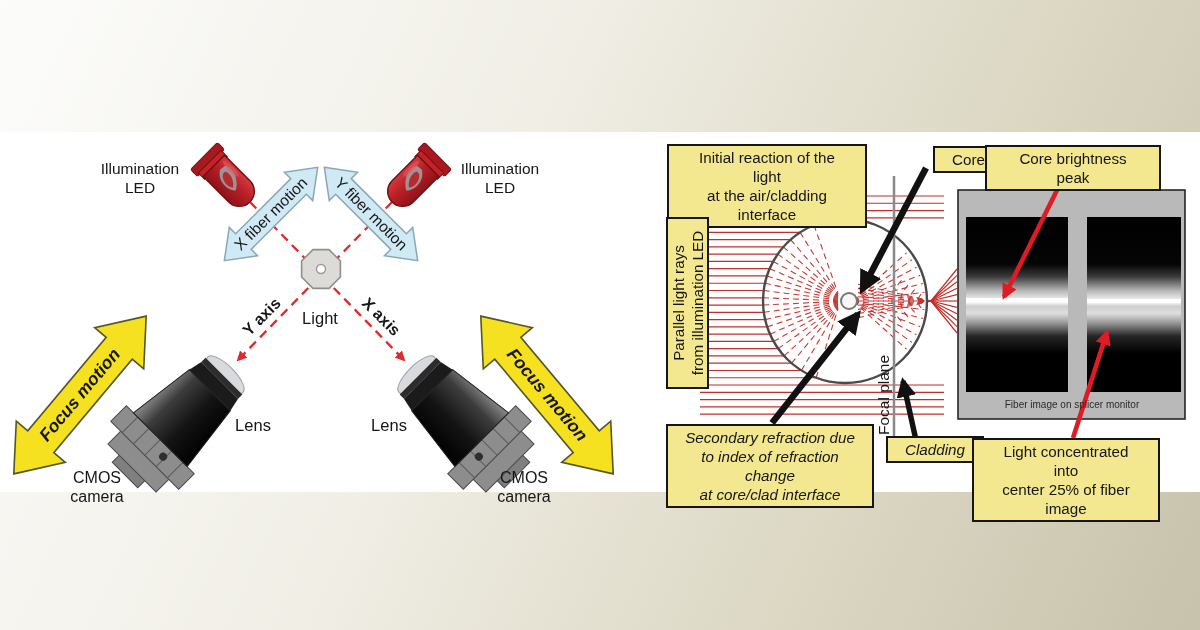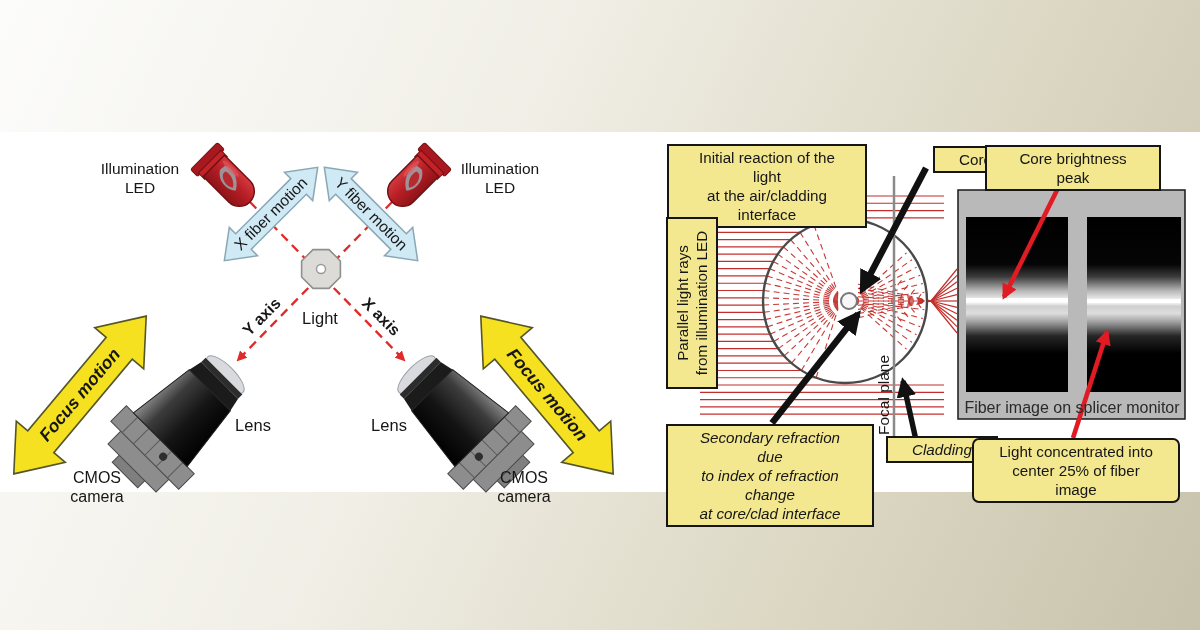--- a/index.html
+++ b/index.html
@@ -6,35 +6,35 @@
   #stage{
     position:relative;width:1200px;height:630px;overflow:hidden;
     font-family:"Liberation Sans", sans-serif;color:#161616;
     background:linear-gradient(115deg,#fcfcfb 0%,#f0eee5 40%,#dbd7c3 72%,#c6c2ab 100%);
   }
   #band{position:absolute;left:0;top:132px;width:1200px;height:360px;background:#ffffff;}
   svg{position:absolute;left:0;top:0;}
   .lbl{position:absolute;white-space:pre-line;text-align:center;line-height:1.2;font-size:15.5px;margin-top:16px;}
   .ybox{
     position:absolute;background:var(--label_box_bg);border:2px solid #151515;
-    padding:2px 24px;font-size:15.2px;line-height:1.25;text-align:center;white-space:pre-line;
+    padding:2px 17px;font-size:15.2px;line-height:1.25;text-align:center;white-space:pre-line;
     box-sizing:border-box;
   }
   .center-anchor{position:absolute;transform:translate(-50%,-50%);white-space:pre-line;text-align:center;}
   .axis-lbl{font-weight:bold;font-size:16px;white-space:nowrap;}
   .focus-lbl{font-weight:bold;font-style:italic;font-size:17.5px;white-space:nowrap;}
   .bluearrow-lbl{font-size:15.5px;white-space:nowrap;}
   .vbox-inner{
     position:absolute;left:50%;top:50%;width:172px;
     transform:translate(-50%,-50%) rotate(-90deg);
     text-align:center;white-space:pre-line;font-size:15.2px;line-height:1.25;
   }
   .rot90{position:absolute;transform:translate(-50%,-50%) rotate(-90deg);white-space:nowrap;font-size:15.5px;}
   .monitor-caption{position:absolute;left:960px;top:399px;width:224px;text-align:center;
-    font-size:16px;color:#2a2a2a;white-space:nowrap;}
+    font-size:10px;color:#2a2a2a;white-space:nowrap;}
   .ray{stroke:var(--ray_red);stroke-width:1.2;fill:none;}
   .rayd{stroke:var(--ray_red);stroke-width:1.1;fill:none;stroke-dasharray:6 4;opacity:.95;}
 </style>
 </head>
 <body>
 
 <div id="stage">
   <div id="band"></div>
 
   <svg width="1200" height="630" viewBox="0 0 1200 630">
@@ -301,17 +301,17 @@
 from illumination LED</span>
   </div>
 
   <div class="ybox" style="left:666px;top:424px;width:208px;font-style:italic;">Secondary refraction due
 to index of refraction change
 at core/clad interface</div>
 
   <div class="rot90" style="left:884px;top:395px;">Focal plane</div>
 
   <div class="ybox" style="left:886px;top:436px;font-style:italic;">Cladding</div>
-  <div class="ybox" style="left:972px;top:438px;width:208px;border-radius:7px;">Light concentrated into
+  <div class="ybox" style="left:972px;top:438px;width:188px;">Light concentrated into
 center 25% of fiber image</div>
 
   <div class="monitor-caption">Fiber image on splicer monitor</div>
 </div>
 
 </body></html>

